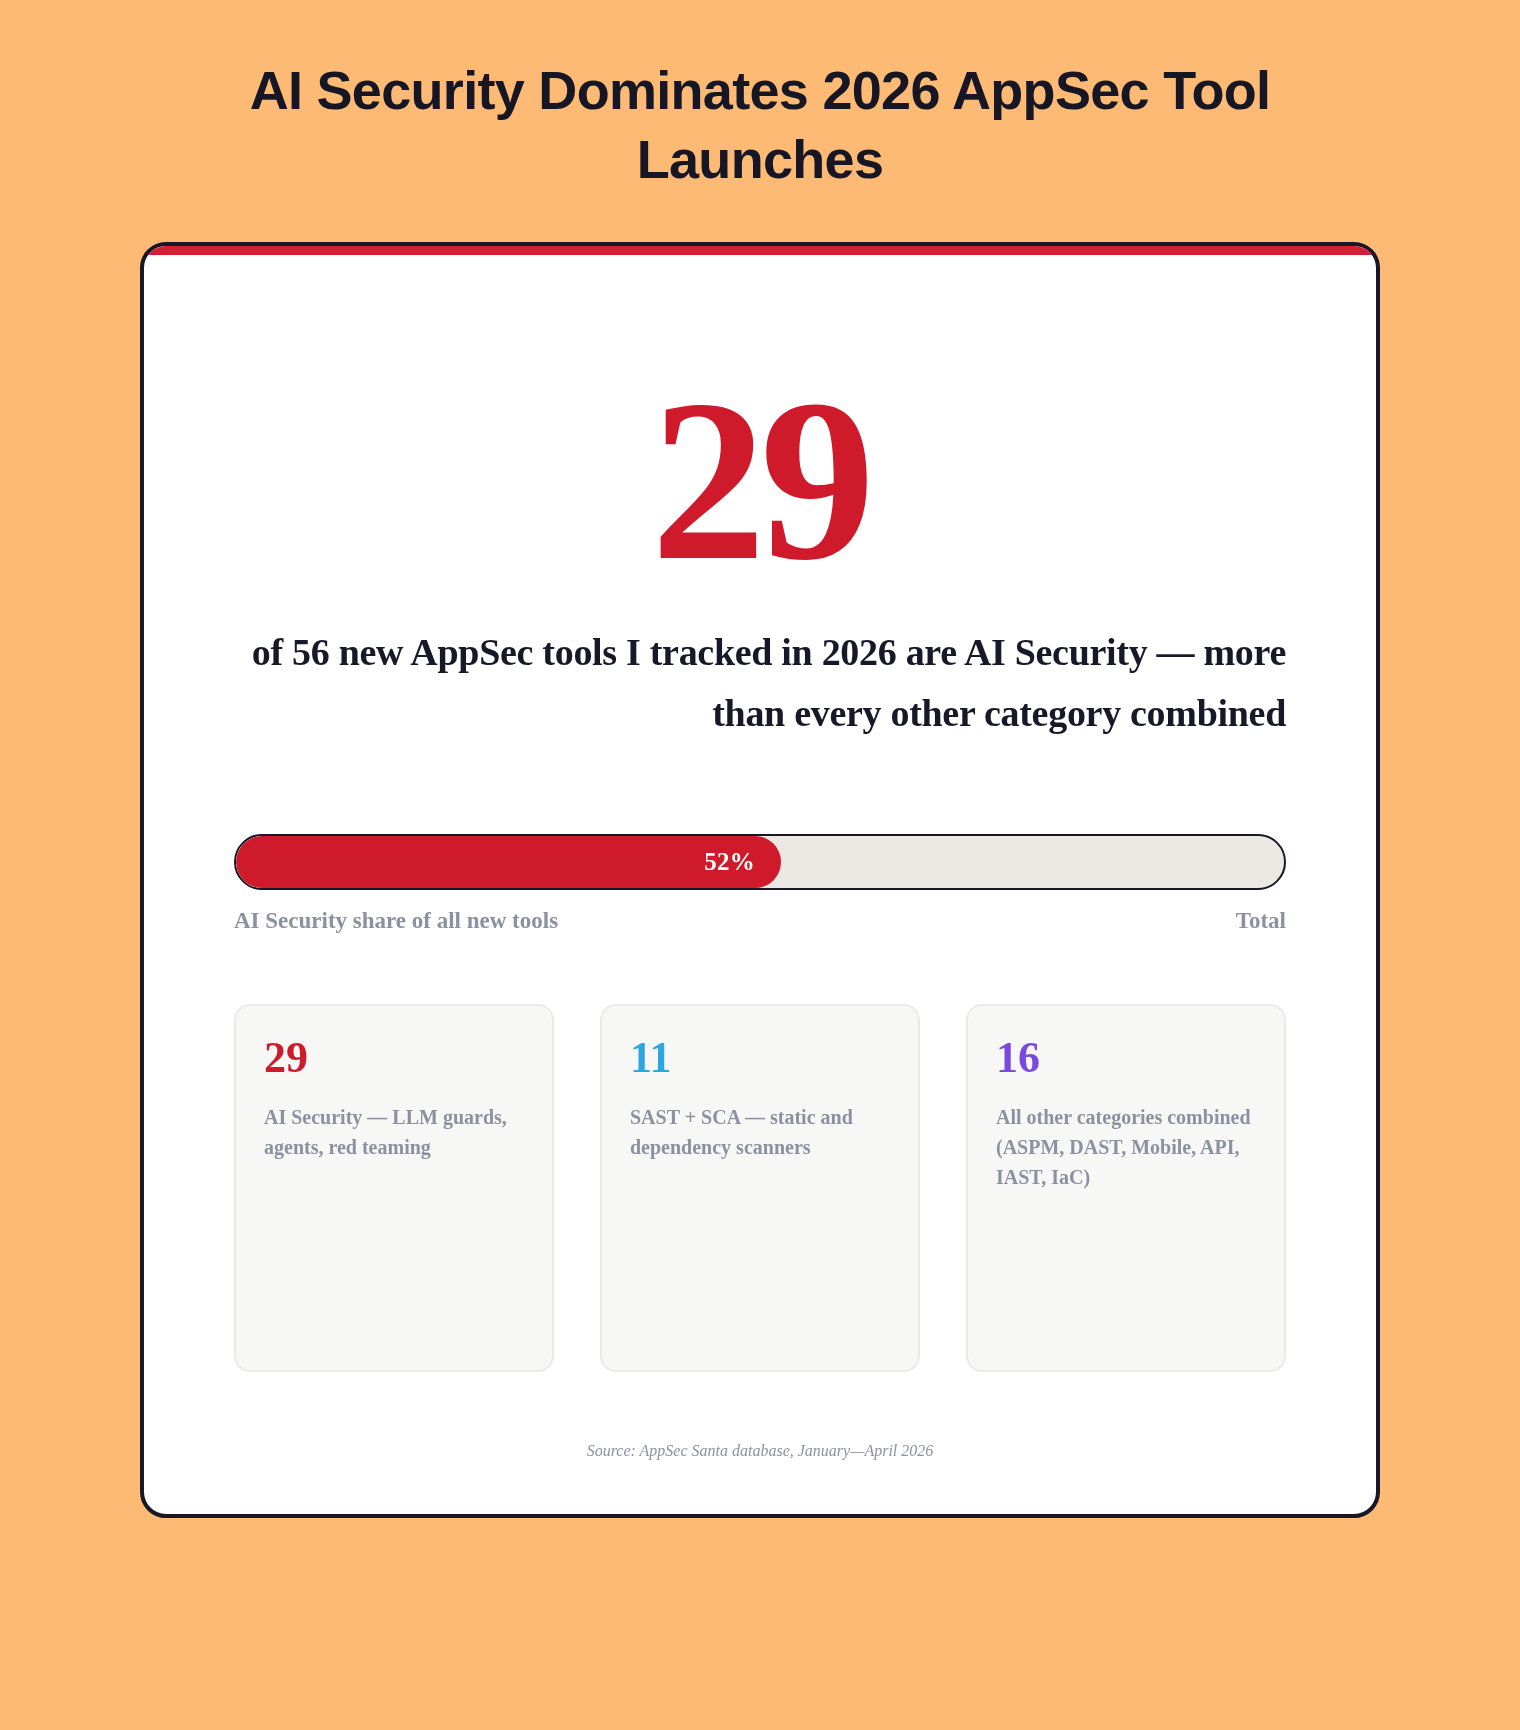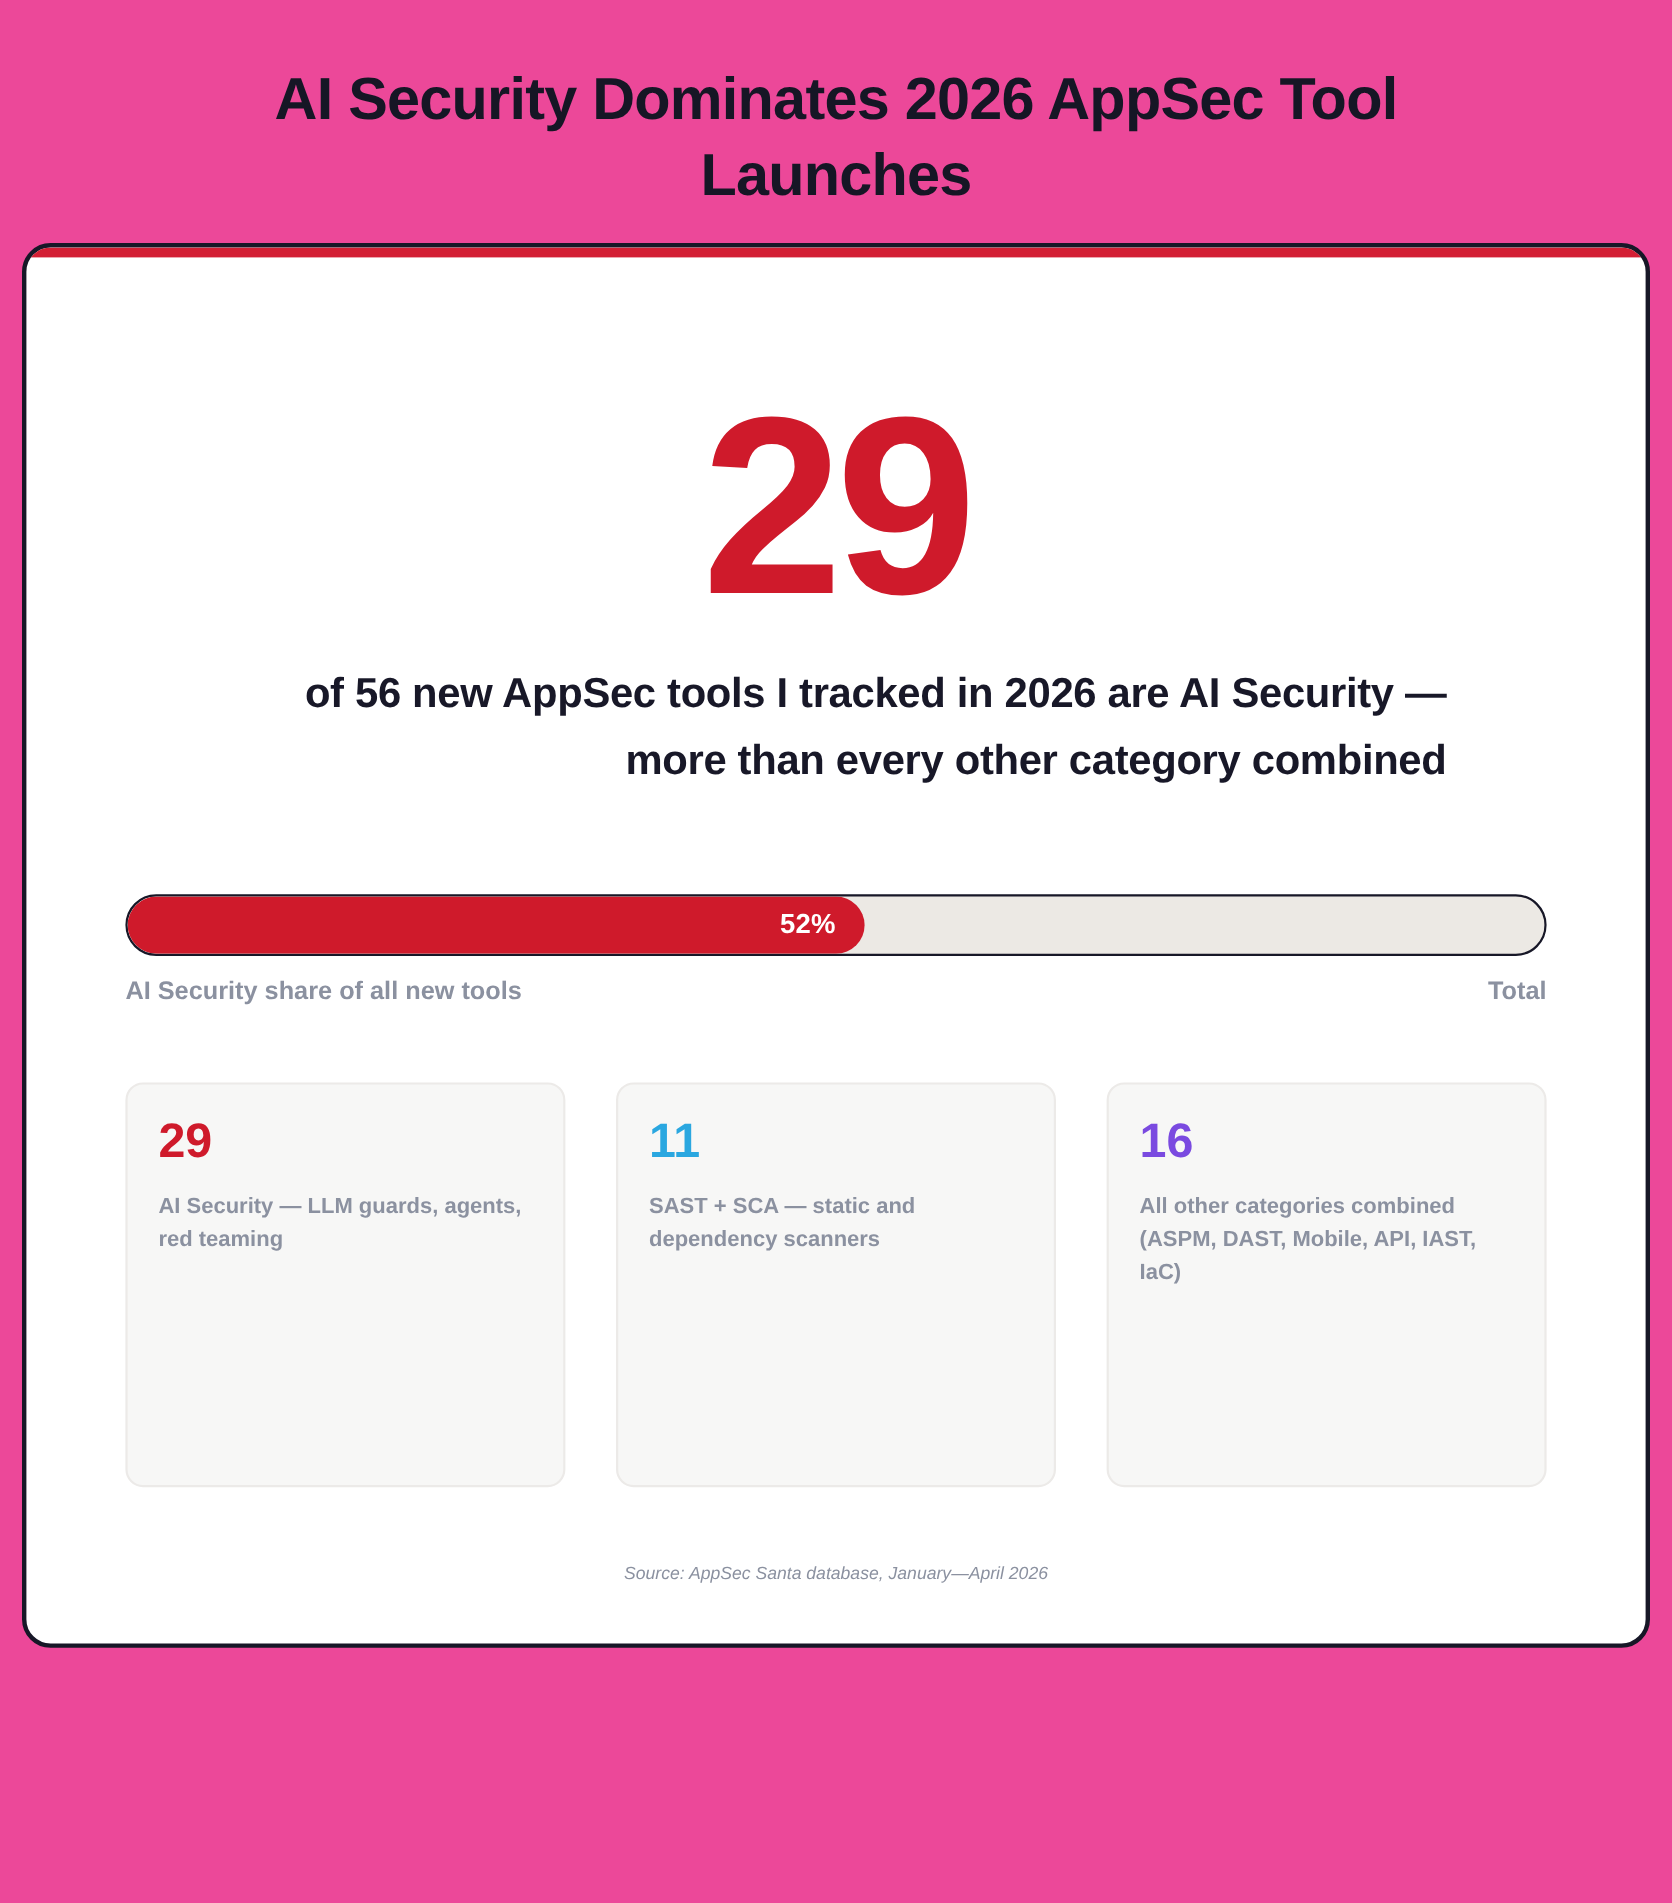--- a/index.html
+++ b/index.html
@@ -6,37 +6,38 @@
   html, body {
     margin: 0;
     padding: 0;
     width: 1520px;
     background: #ffffff;
     font-family: "Liberation Sans", sans-serif;
   }
   .page {
     width: 1520px;
     min-height: 1730px;
-    background: #ec4899;
+    background: #fdba74;
     padding: 56px 0 0 0;
   }
   .headline {
     width: 1240px;
     margin: 0 auto;
     text-align: center;
     font-size: 54px;
     line-height: 1.28;
     font-weight: 800;
     letter-spacing: -0.7px;
     color: #161625;
   }
   .card-wrap {
-    width: 1480px;
-    margin: 27px auto 0 auto;
+    width: 1240px;
+    margin: 48px auto 0 auto;
     position: relative;
+    font-family: Liberation Serif, serif;
   }
   .card {
     position: relative;
     background: #ffffff;
     border: 4px solid #171727;
     border-radius: 26px;
     padding: 34px 90px 54px 90px;
     overflow: hidden;
   }
   .card-topbar {

